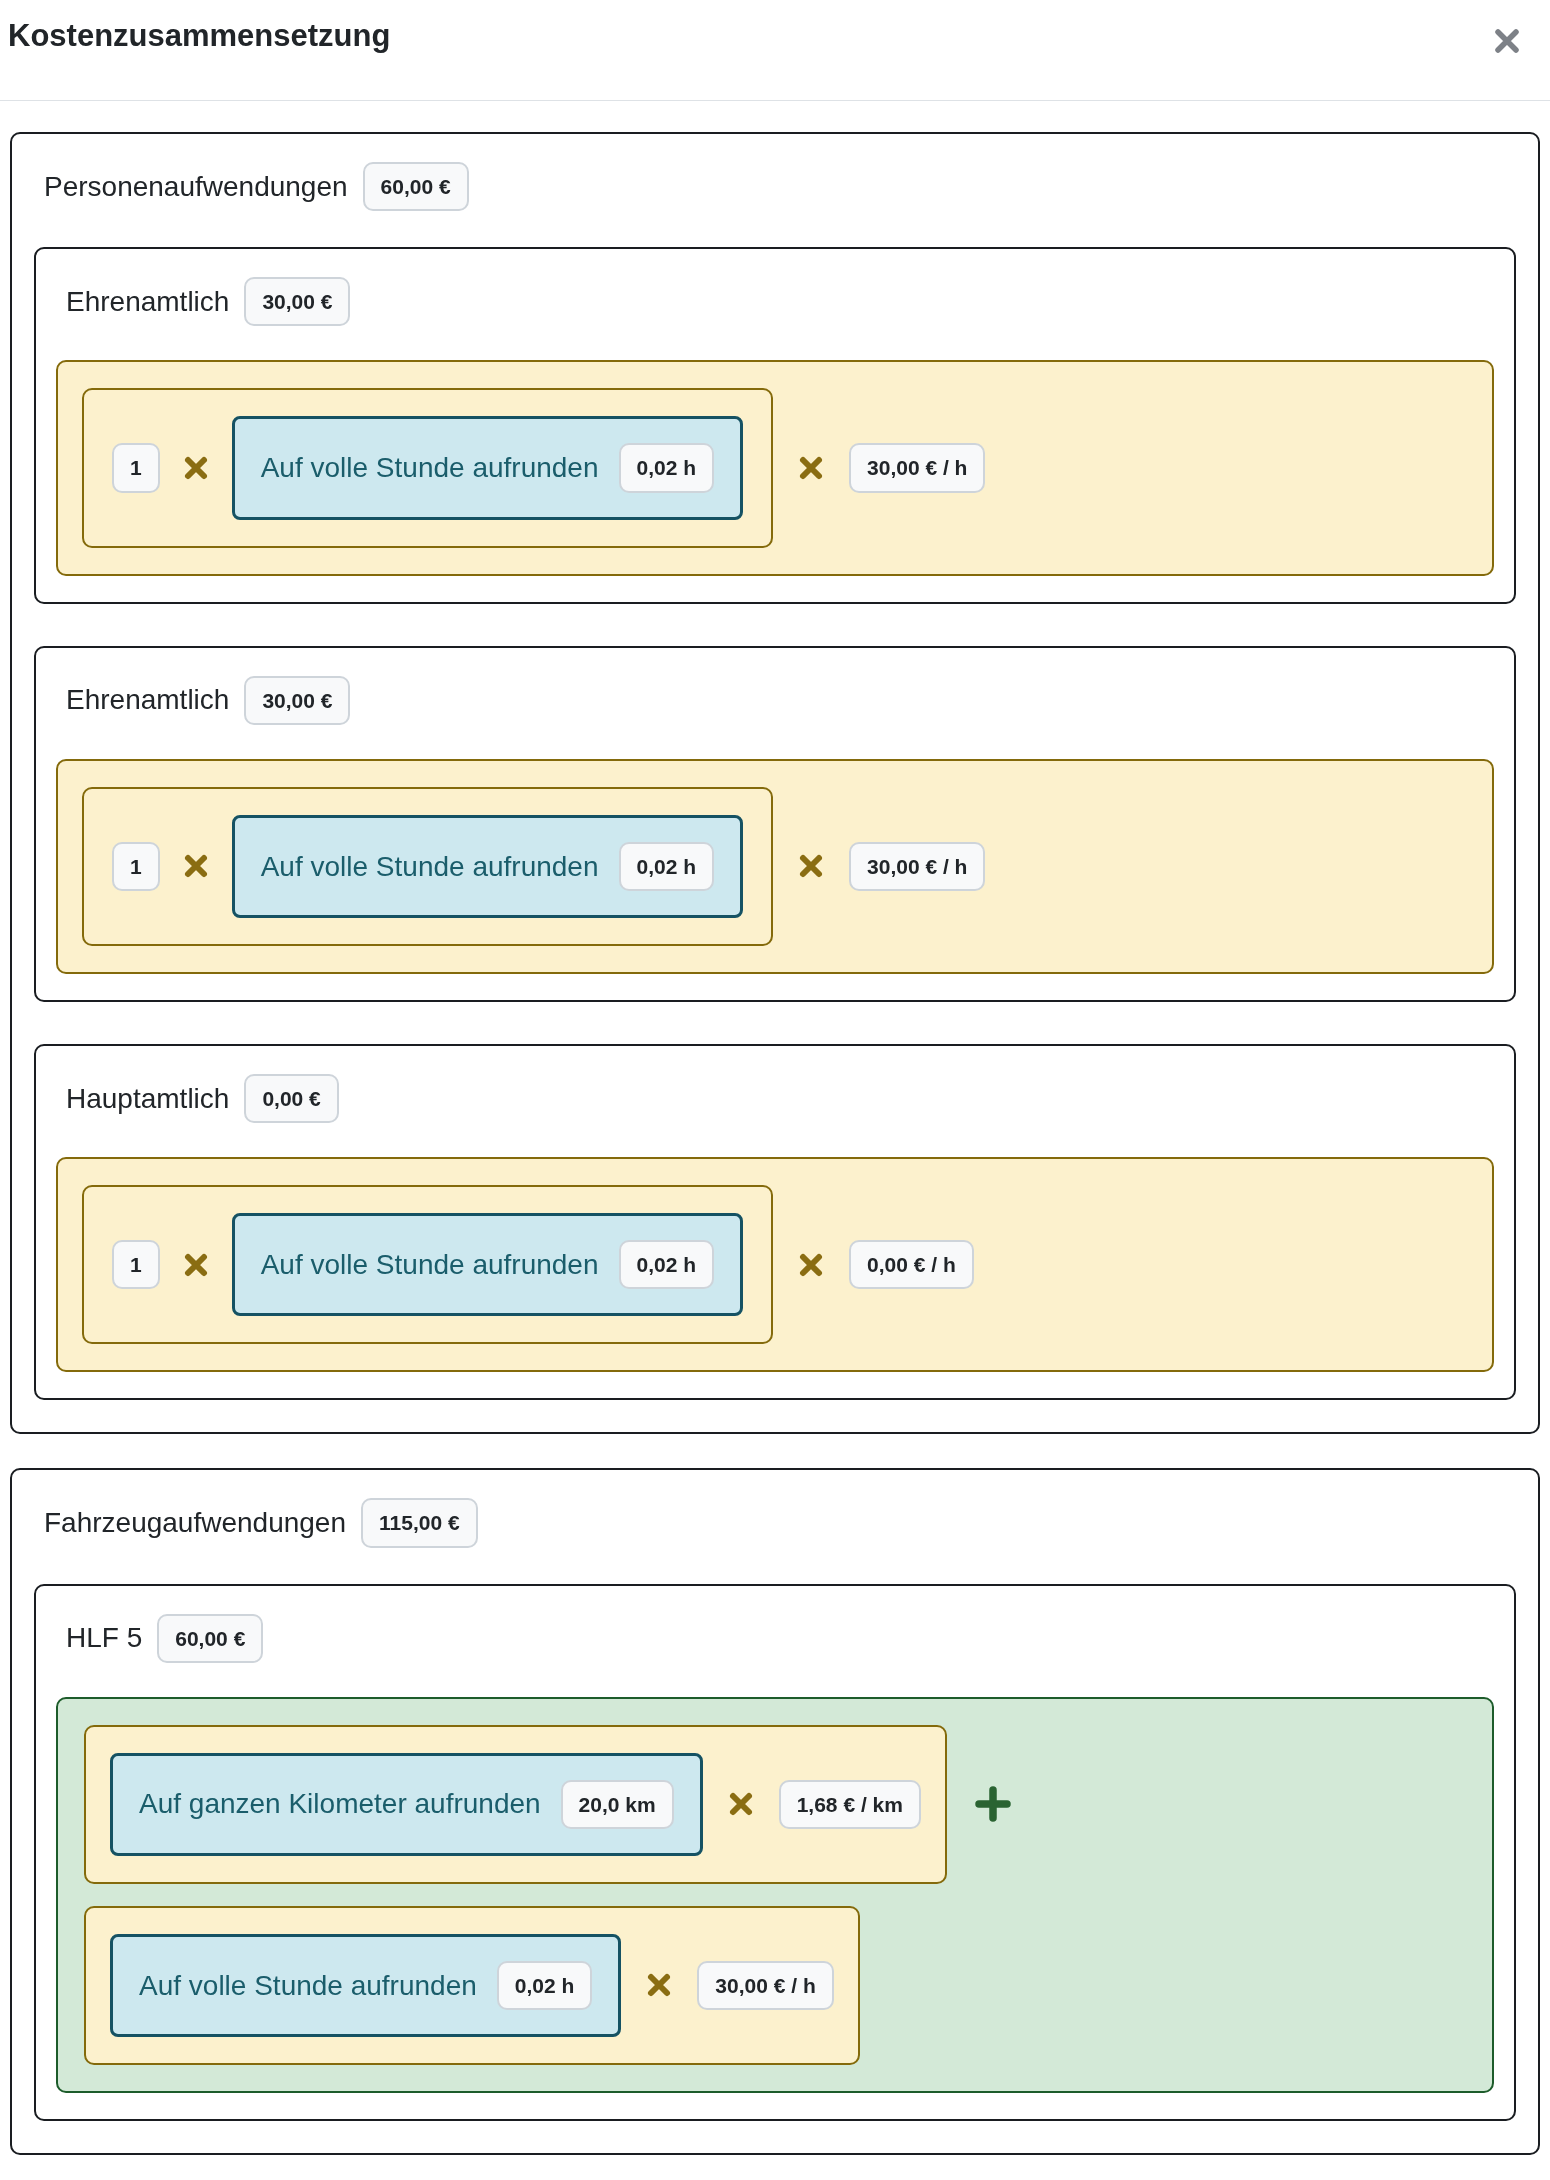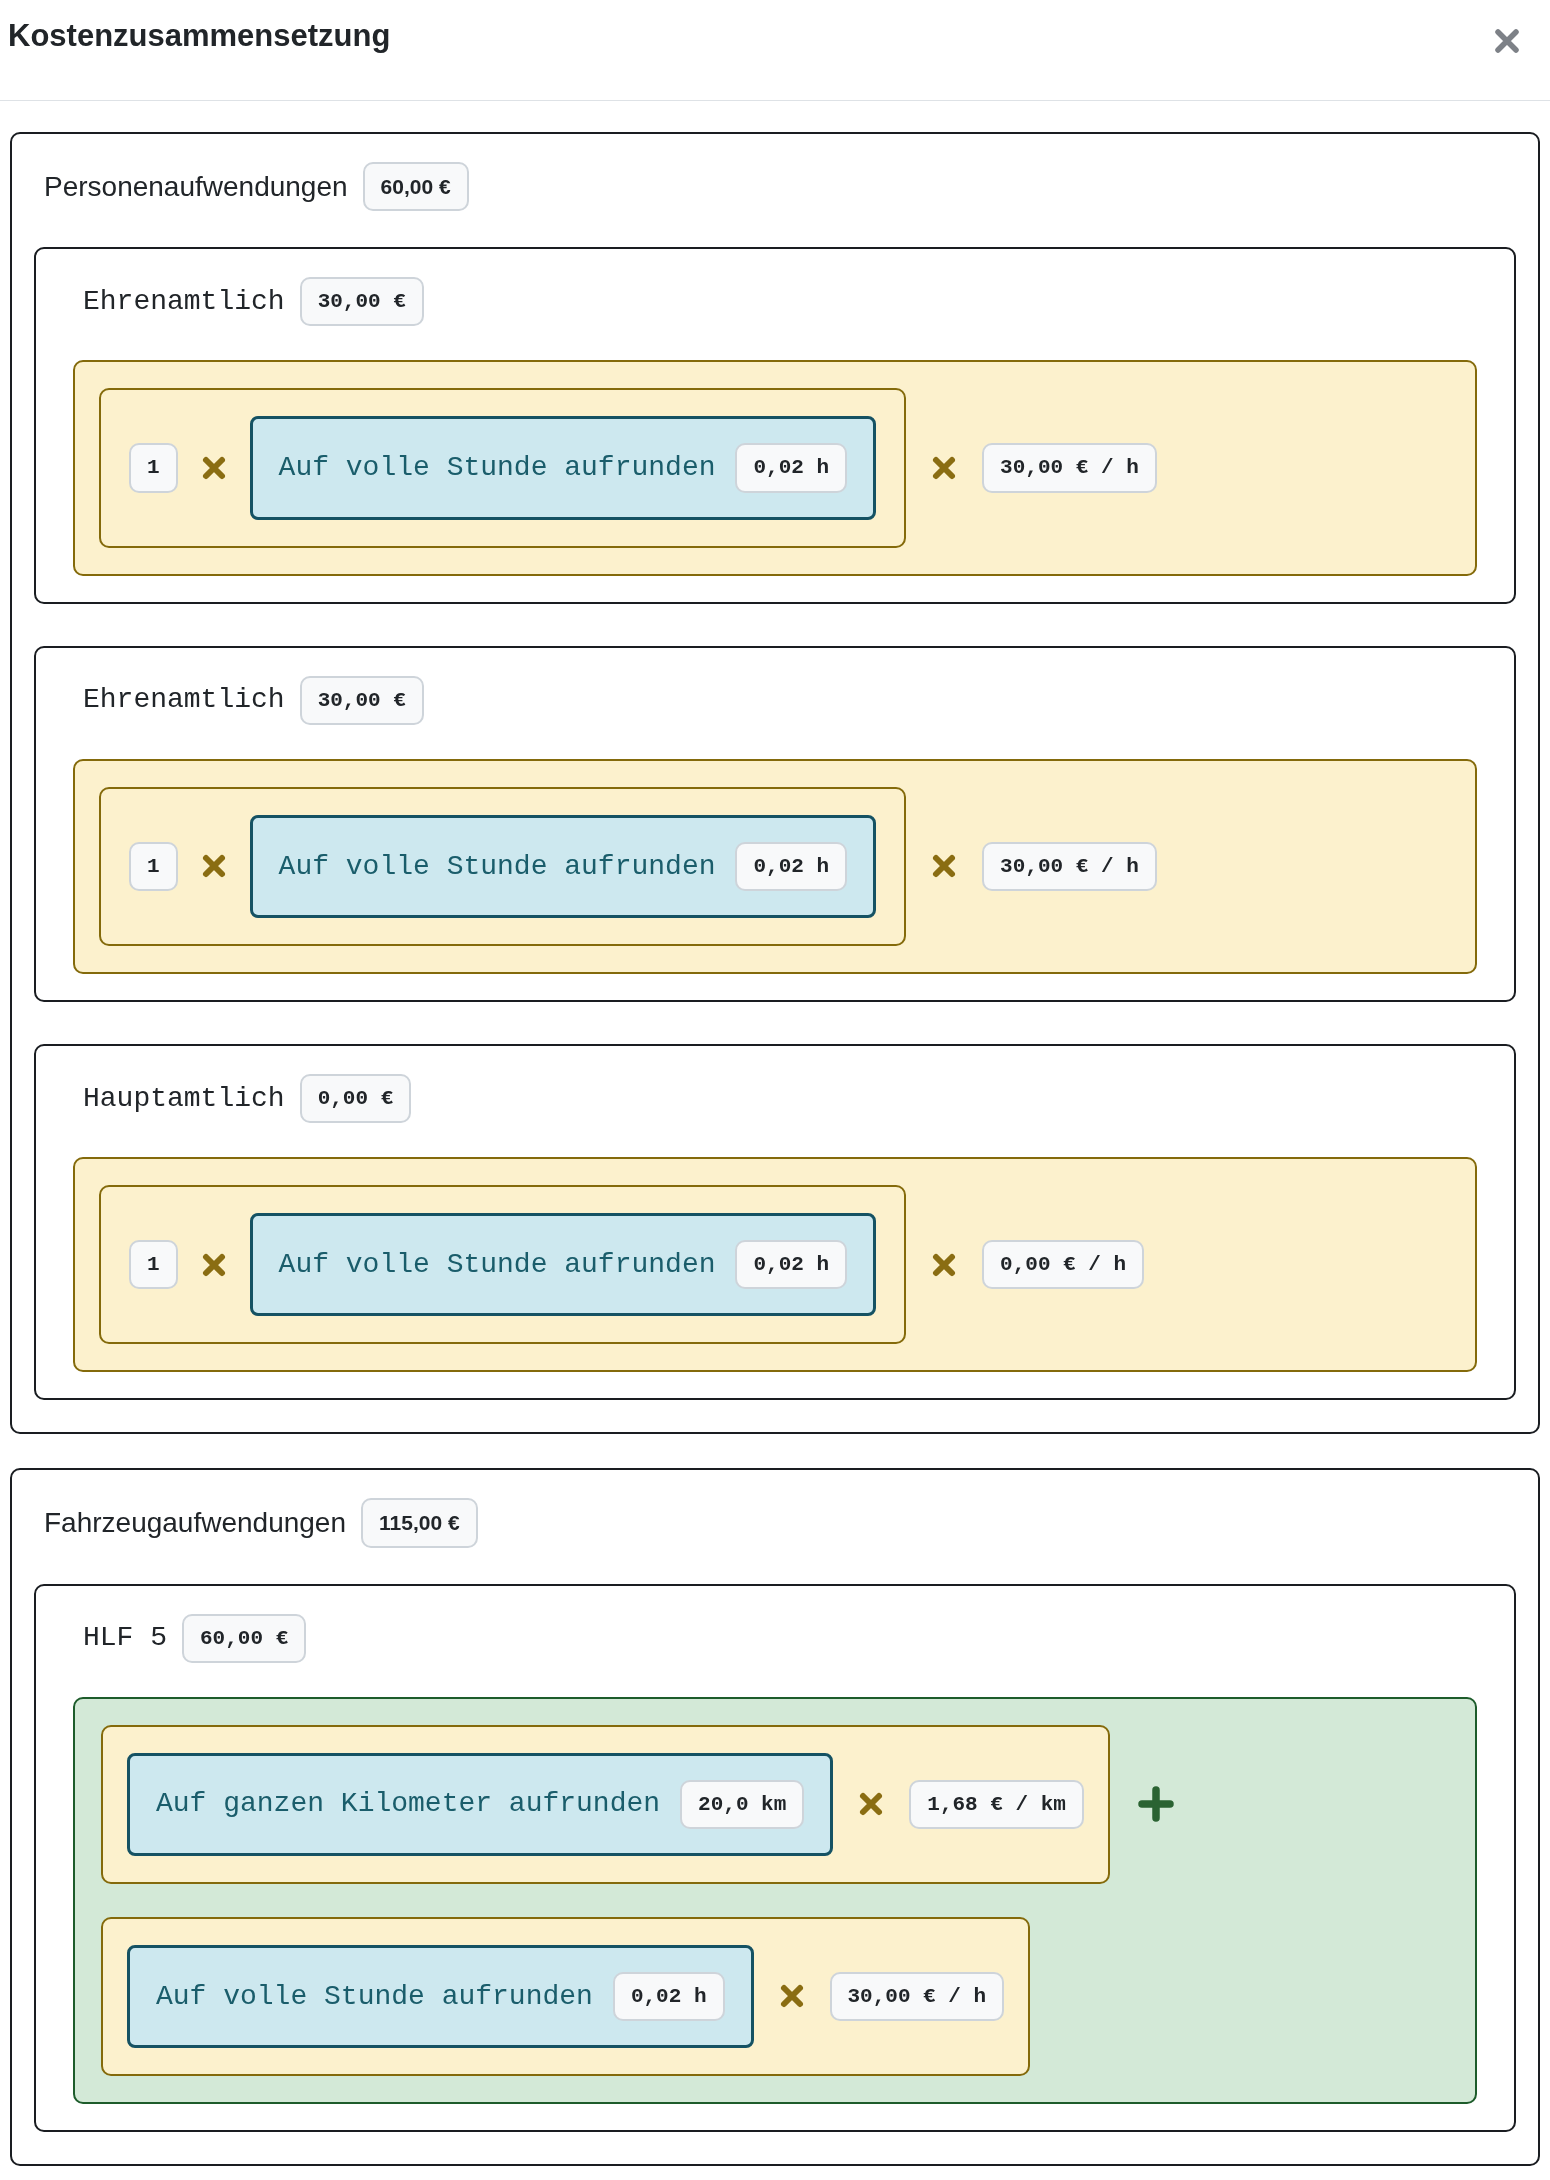--- a/index.html
+++ b/index.html
@@ -41,23 +41,22 @@
   .group .label-row{margin-bottom:34px;}
   .badge{
     background:var(--badge_bg);
     border:2px solid var(--badge_border);
     border-radius:10px;
     padding:10px 16px;
     font-size:21px;font-weight:700;line-height:1.2;color:var(--badge_text);
     white-space:nowrap;
   }
   .group{
-    padding:26px 37px;
+    padding:26px 20px;
     margin-bottom:42px;
-    font-family:Liberation Mono, monospace;
   }
   .group:last-child{margin-bottom:4px;}
 
   
   .calc-strip{
     display:flex;align-items:center;gap:24px;
     background:var(--yellow_bg);
     border:2.5px solid var(--yellow_border);
     border-radius:10px;
     padding:26px 24px;
@@ -76,21 +75,21 @@
     background:var(--teal_bg);
     border:3px solid var(--teal_border);
     border-radius:8px;
     padding:24px 26px;
     color:var(--teal_text);
     font-size:28px;line-height:1.2;
     width:max-content;
     white-space:nowrap;
   }
   .green-box{
-    display:flex;flex-direction:column;gap:33px;
+    display:flex;flex-direction:column;gap:22px;
     background:var(--green_bg);
     border:2.5px solid var(--green_border);
     border-radius:10px;
     padding:26px;
   }
   .vehicle-row{display:flex;align-items:center;gap:26px;}
 
   .op-x{stroke:var(--multiply_icon);stroke-width:6;stroke-linecap:round;fill:none;}
   .op-plus{stroke:var(--plus_icon);stroke-width:7.5;stroke-linecap:round;fill:none;}
   .op-close{stroke:var(--close_icon);stroke-width:5.5;stroke-linecap:round;fill:none;}

